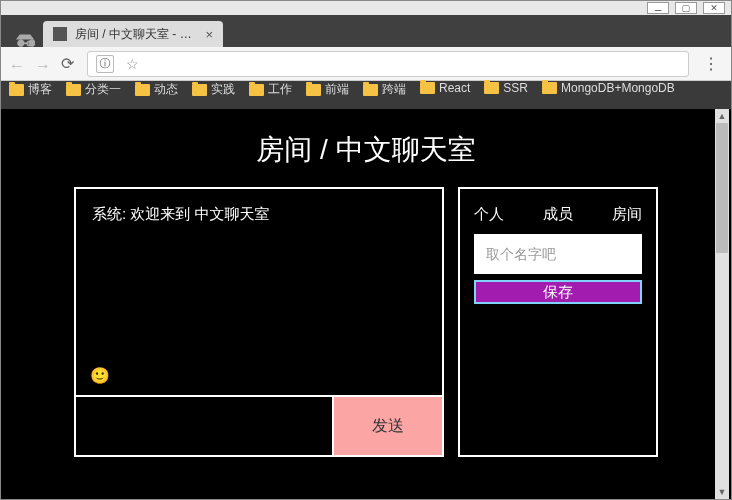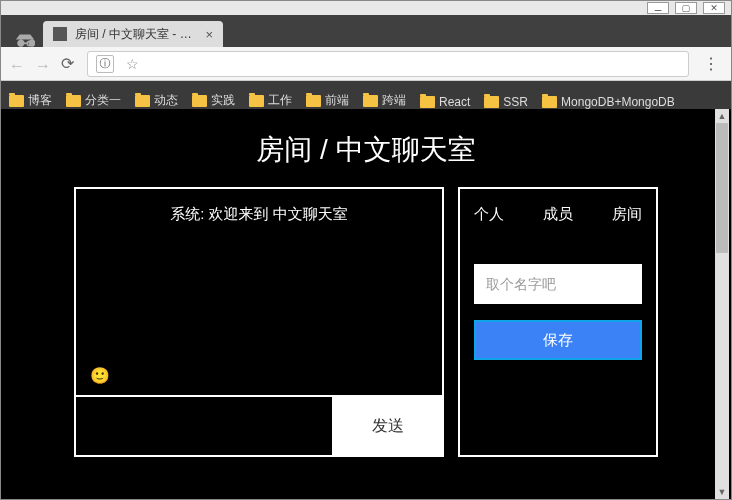--- a/index.html
+++ b/index.html
@@ -65,21 +65,21 @@
   display: flex; align-items: center; justify-content: center;
   color: #555; margin: 0 6px;
 }
 .url-text { font-size: 13px; color: #333; flex: 1; }
 .url-text .host { color: #111; }
 .url-text .dim { color: #888; }
 .url-star { font-size: 14px; color: #888; padding: 0 6px; cursor: pointer; }
 .menu-icon { font-size: 16px; color: #555; cursor: pointer; padding: 0 4px; }
 .bookmarks {
   height: 28px; background: #3a3a3a;
-  display: flex; align-items: flex-end; padding: 0 8px;
+  display: flex; align-items: flex-start; padding: 0 8px;
   gap: 14px; font-size: 12px; color: #ddd;
 }
 .bm-item { display: flex; align-items: center; gap: 4px; cursor: pointer; white-space: nowrap; }
 .bm-folder {
   width: 15px; height: 12px; background: #f6c244;
   border-radius: 1px; display: inline-block;
   position: relative;
 }
 .bm-folder::before {
   content: ""; position: absolute; top: -2px; left: 0;
@@ -96,63 +96,62 @@
 .chat-wrap {
   display: flex; gap: 14px;
 }
 .chat-left {
   width: 370px; display: flex; flex-direction: column;
 }
 .msgbox {
   border: 2px solid #fff; height: 210px;
   padding: 16px; color: #fff; font-size: 15px;
   position: relative;
-  text-align: center;
 }
 .sysmsg { white-space: nowrap; }
 .emoji-btn {
   position: absolute; bottom: 10px; left: 14px;
   font-size: 16px; cursor: pointer;
 }
 .inputrow {
   display: flex; height: 60px;
 }
 .chat-input {
   flex: 1; border: 2px solid #fff; border-top: none;
   background: #000; resize: none; color: #fff;
   font-size: 14px; padding: 6px;
 }
 .chat-input::-webkit-scrollbar { width: 14px; }
 .chat-input::-webkit-scrollbar-track { background: #ddd; }
 .chat-input::-webkit-scrollbar-thumb { background: #aaa; }
 .send-btn {
   width: 110px; border: 2px solid #fff; border-top: none; border-left: none;
-  background: #ffffff; color: #333; font-size: 16px;
+  background: #fca5a5; color: #333; font-size: 16px;
   display: flex; align-items: center; justify-content: center;
   cursor: pointer;
   font-family: Liberation Serif, serif;
 }
 .chat-right {
   width: 200px; border: 2px solid #fff;
   padding: 16px 14px; color: #fff;
 }
 .side-tabs {
   display: flex; justify-content: space-between;
-  font-size: 15px; margin-bottom: 40px; font-family: Liberation Serif, serif;
+  font-size: 15px; margin-bottom: 10px; font-family: Liberation Serif, serif;
 }
 .side-tab { cursor: pointer; }
 .name-input {
   width: 100%; height: 40px; background: #fff;
   border: none; font-size: 14px; padding: 0 12px;
-  color: #888; margin-bottom: 16px;
+  color: #888; margin-bottom: 6px;
 }
 .name-input::placeholder { color: #999; }
 .save-btn {
-  width: 100%; height: 40px; border: 2px solid #0ea5e9;
-  background: #3b82f6; color: #fff; font-size: 15px;
+  width: 100%; height: 24px; border: 2px solid #7dd3fc;
+  background: #a21caf; color: #fff; font-size: 15px;
   cursor: pointer;
 }
 .scrollbar-v {
   position: absolute; right: 2px; top: 0; bottom: 0;
   width: 14px; background: #e0e0e0;
   display: flex; flex-direction: column;
 }
 .scroll-arrow {
   height: 14px; background: #e0e0e0; color: #666;
   font-size: 9px; display: flex; align-items: center; justify-content: center;

